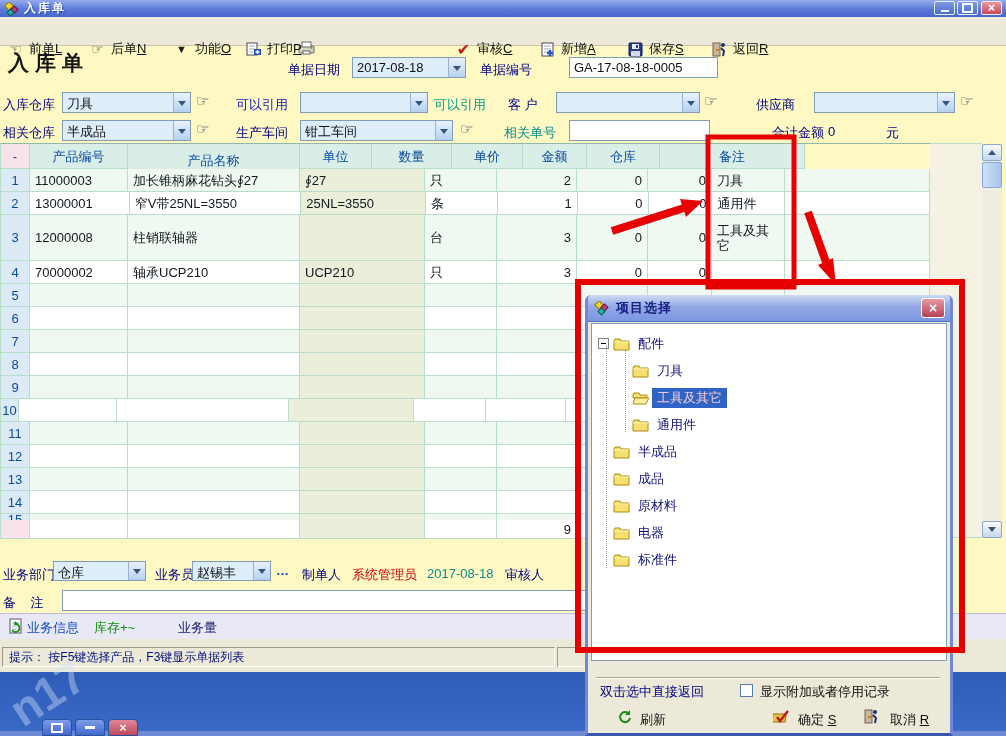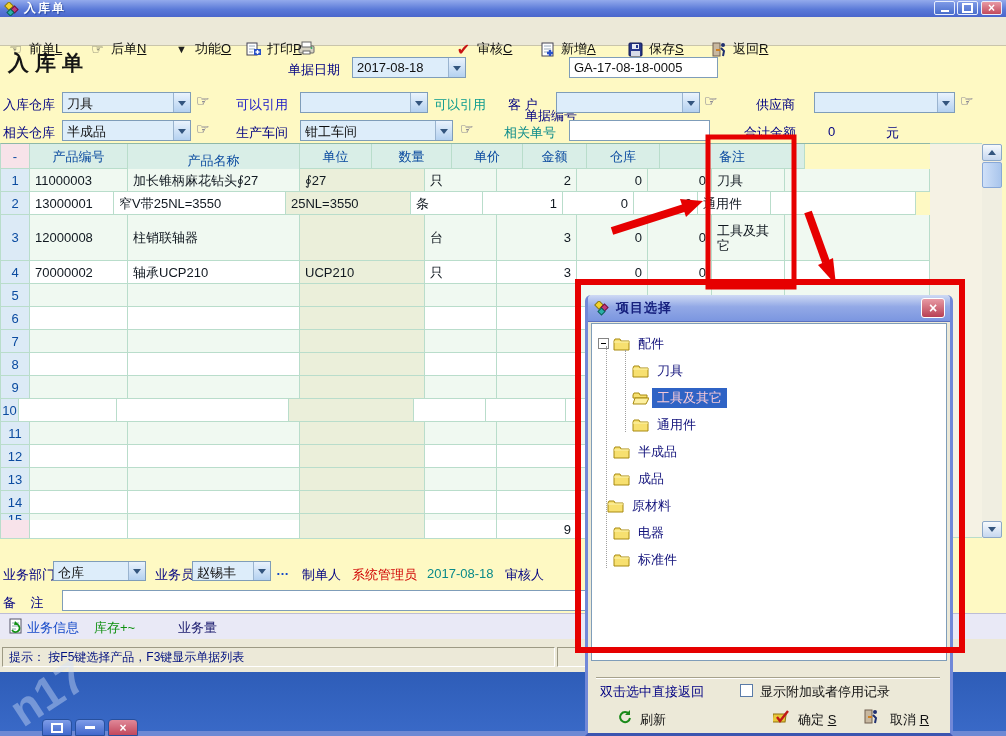--- a/index.html
+++ b/index.html
@@ -189,21 +189,21 @@
 
   <span class="abs formtitle" style="left:8px;top:49px;">入库单</span>
 
   <span class="abs lbl navy" style="left:288px;top:61px;">单据日期</span>
   <div class="abs combo" style="left:352px;top:57px;width:114px;height:21px;">
     <span class="val">2017-08-18</span>
       <span class="cbtn">
         <i></i>
       </span>
   </div>
-  <span class="abs lbl navy" style="left:525px;top:61px;margin-top:46px;">单据编号</span>
+  <span class="abs lbl navy" style="left:480px;top:61px;">单据编号</span>
   <div class="abs tbox" style="left:569px;top:57px;width:149px;height:21px;">
     <span>GA-17-08-18-0005</span>
   </div>
 
   <span class="abs lbl navy" style="left:3px;top:96px;">入库仓库</span>
   <div class="abs combo" style="left:62px;top:92px;width:129px;height:21px;">
     <span class="val">刀具</span>
       <span class="cbtn">
         <i></i>
       </span>
@@ -252,21 +252,21 @@
       <span class="cbtn">
         <i></i>
       </span>
   </div>
   <span class="abs finger" style="left:460px;top:120px;">☞</span>
 
   <span class="abs lbl teal" style="left:504px;top:124px;">相关单号</span>
   <div class="abs tbox" style="left:569px;top:120px;width:141px;height:21px;">
     <span></span>
   </div>
-  <span class="abs lbl navy" style="left:744px;top:124px;">合计金额</span>
+  <span class="abs lbl navy" style="left:772px;top:124px;">合计金额</span>
   <span class="abs lbl navy" style="left:828px;top:124px;">0</span>
   <span class="abs lbl navy" style="left:886px;top:124px;">元</span>
 
   <div class="abs" id="grid" style="left:0;top:143px;width:930px;border-top:1px solid #8fb8a8;border-left:1px solid #b9ddcb;box-sizing:border-box;">
       <div class="grow" style="height: 25px;">
         <div class="cell hcell hno" style="width: 29px; height: 25px;">-</div>
         <div class="cell hcell" style="width: 98px; height: 25px;">产品编号</div>
         <div class="cell hcell" style="width: 172px; height: 33px;">产品名称</div>
         <div class="cell hcell" style="width: 72px; height: 25px;">单位</div>
         <div class="cell hcell" style="width: 80px; height: 25px;">数量</div>
@@ -304,21 +304,21 @@
           <span>刀具</span>
         </div>
         <div class="cell rodd" style="width: 145px; height: 23px;">
           <span></span>
         </div>
       </div>
       <div class="grow" style="height: 23px;">
         <div class="cell rno" style="width: 29px; height: 23px;">
           <span>2</span>
         </div>
-        <div class="cell reven" style="width: 84px; height: 23px;">
+        <div class="cell reven" style="width: 100px; height: 23px;">
           <span>13000001</span>
         </div>
         <div class="cell reven" style="width: 172px; height: 23px;">
           <span>窄V带25NL=3550</span>
         </div>
         <div class="cell rspec" style="width: 125px; height: 23px;">
           <span>25NL=3550</span>
         </div>
         <div class="cell reven" style="width: 72px; height: 23px;">
           <span>条</span>
@@ -712,21 +712,21 @@
         <div class="titem" style="padding-left: 6px;">
           <span style="width: 15px;"></span>
           <span class="tico" style="margin-right: 3px;">
             <svg width="17" height="14">
               <path d="M1 4 l1-2 h5 l1 2 h8 v9 h-15 z" fill="#f7e070" stroke="#a88a10"></path>
               <path d="M1 5 h15" stroke="#fdf4b0" stroke-width="1"></path>
             </svg>
           </span>
           <span class="lab">成品</span>
         </div>
-        <div class="titem" style="padding-left: 0;">
+        <div class="titem" style="padding-left: 6px;">
           <span style="width: 15px;"></span>
           <span class="tico" style="margin-right: 3px;">
             <svg width="17" height="14">
               <path d="M1 4 l1-2 h5 l1 2 h8 v9 h-15 z" fill="#f7e070" stroke="#a88a10"></path>
               <path d="M1 5 h15" stroke="#fdf4b0" stroke-width="1"></path>
             </svg>
           </span>
           <span class="lab">原材料</span>
         </div>
         <div class="titem" style="padding-left: 6px;">

